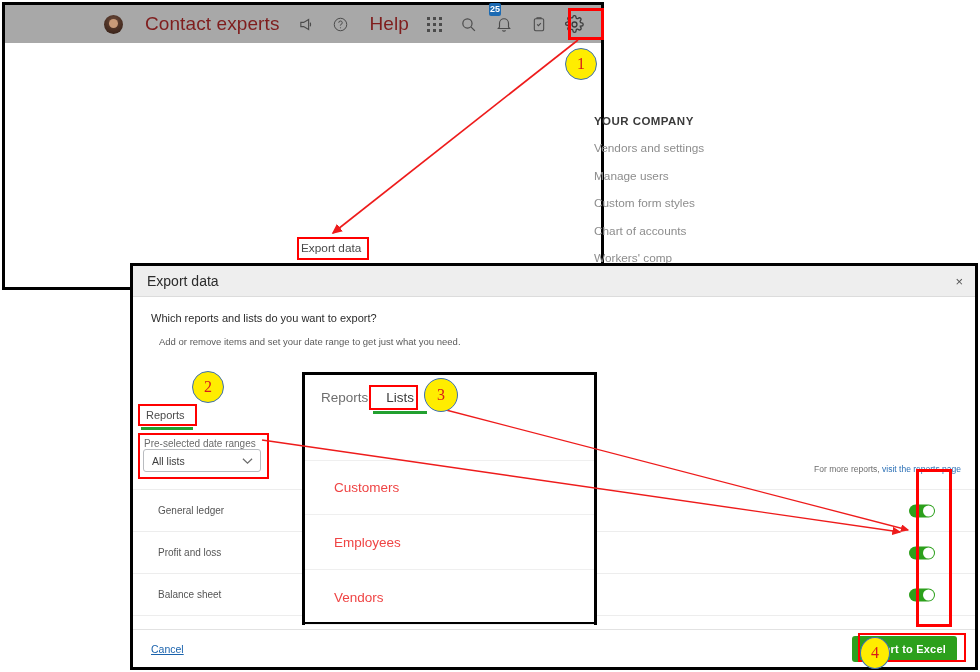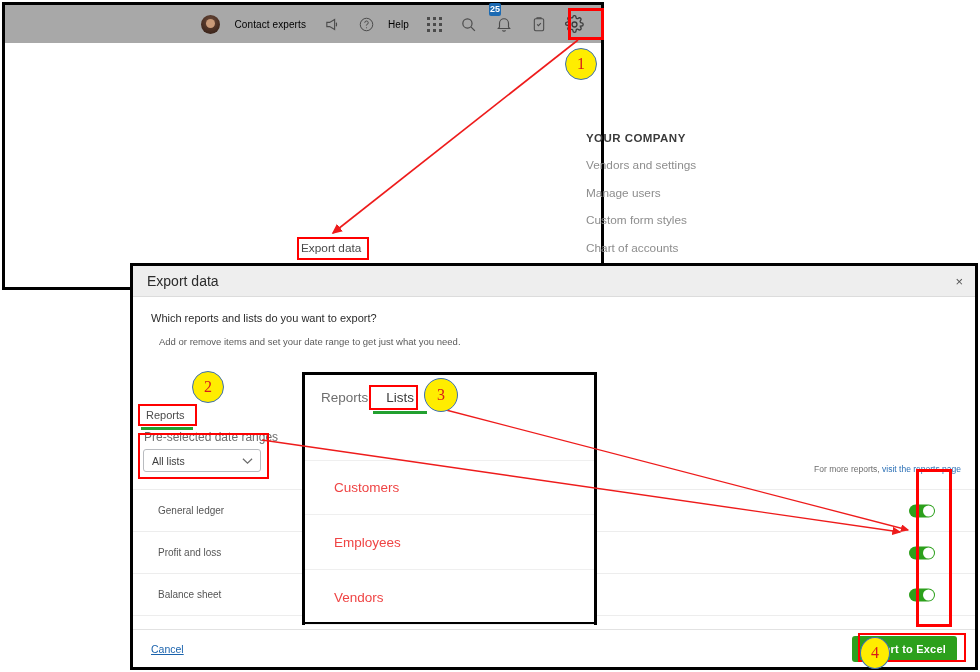--- a/index.html
+++ b/index.html
@@ -18,21 +18,21 @@
     position:absolute;left:2px;top:2px;width:602px;height:288px;
     background:#ffffff;border:3px solid #000;box-sizing:border-box;
   }
   .qb-topbar{
     position:absolute;left:0;top:0;right:0;height:38px;
     background:#a8a8a8;
     display:flex;align-items:center;justify-content:flex-end;
     padding-right:8px;box-sizing:border-box;
   }
   .tb-item{display:flex;align-items:center;height:38px;padding:0 9px;color:#4b4b4b;}
-  .tb-label{font-size:10px;color:#000000;margin-left:14px;letter-spacing:.1px;}
+  .tb-label{font-size:19px;color:#7f1d1d;margin-left:22px;letter-spacing:.1px;}
   .avatar{
     width:19px;height:19px;border-radius:50%;
     background:radial-gradient(circle at 50% 32%, #6b4a3a 0%, #4a2f23 55%, #2e1c14 100%);
     position:relative;overflow:hidden;flex:0 0 auto;
   }
   .avatar:after{
     content:"";position:absolute;left:5px;top:4px;width:9px;height:9px;border-radius:50%;
     background:#c99a78;
   }
   .icn{display:inline-block;color:#4b4b4b;}
@@ -46,21 +46,21 @@
   }
 
   
   .gear-hl{
     position:absolute;left:563px;top:3px;width:36px;height:32px;
     border:3px solid #f00;box-sizing:border-box;
   }
 
   
   .qb-menu{position:absolute;left:0;top:38px;right:0;bottom:0;background:#fff;
-    display:flex;padding:24px 0 0 4px;box-sizing:border-box;margin-top:17px;}
+    display:flex;padding:24px 0 0 12px;box-sizing:border-box;}
   .qb-col{flex:0 0 auto;padding-left:12px;box-sizing:border-box;position:relative;}
   .qb-col.c1{width:150px;}
   .qb-col.c2{width:146px;}
   .qb-col.c3{width:162px;}
   .col-head{
     font-size:11.5px;font-weight:700;color:#3b3b3b;letter-spacing:.45px;
     margin-bottom:14px;
   }
   .col-link{
     font-size:11.8px;color:#8d8d8d;margin-bottom:13.5px;white-space:nowrap;
@@ -102,21 +102,21 @@
   }
   .tab-reports-underline{
     position:absolute;left:8px;top:130px;width:52px;height:2.5px;background:#22a030;
   }
 
   
   .date-box{
     position:absolute;left:5px;top:136px;width:131px;height:46px;
     border:2px solid #f00;box-sizing:border-box;
   }
-  .date-label{position:absolute;left:11px;top:133px;font-size:12px;color:#6b6b6b;}
+  .date-label{position:absolute;left:11px;top:141px;font-size:10px;color:#6b6b6b;}
   .date-select{
     position:absolute;left:10px;top:152px;width:118px;height:23px;
     border:1px solid #b9bcc0;border-radius:3px;background:#fff;
     display:flex;align-items:center;justify-content:space-between;
     padding:0 7px 0 8px;box-sizing:border-box;
   }
   .date-select .val{font-size:10.5px;color:#3d3d3d;}
 
   
   .rows{position:absolute;left:0;top:192px;right:0;bottom:0;}

